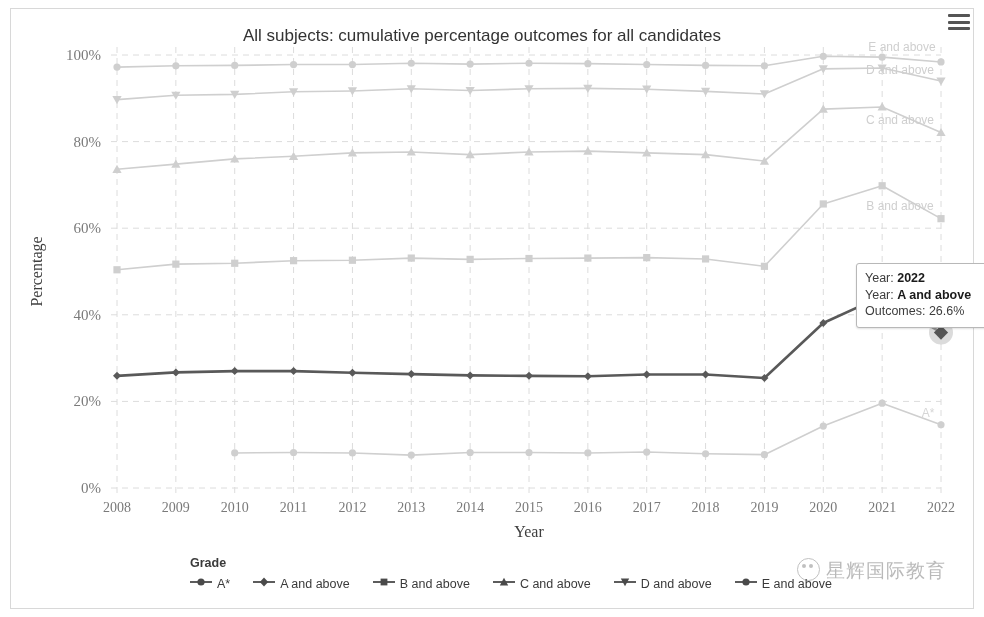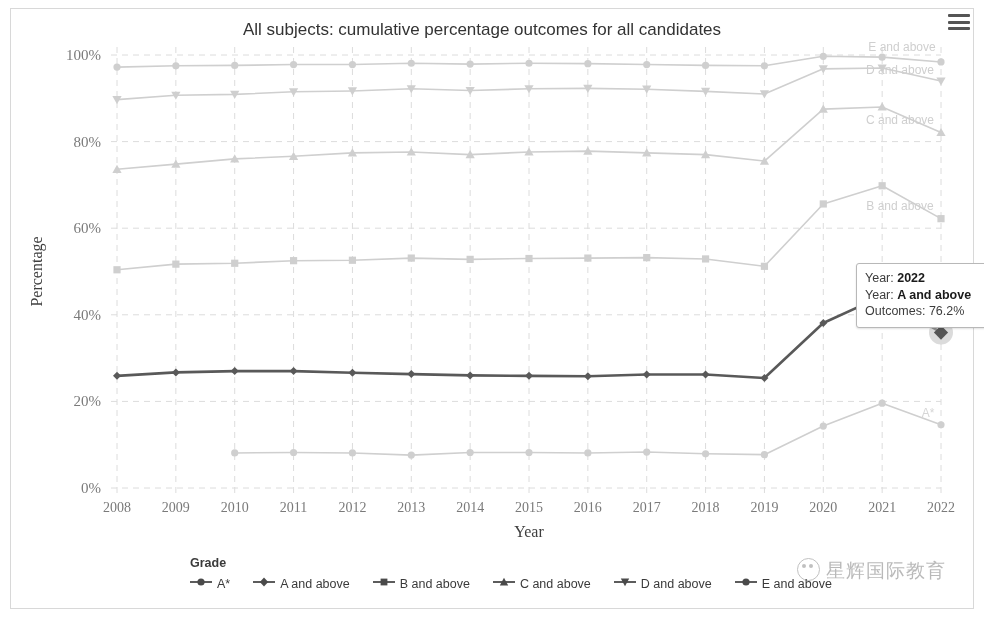--- a/index.html
+++ b/index.html
@@ -24,21 +24,21 @@
     top: 8px;
     width: 964px;
     height: 601px;
     border: 1px solid #d8d8d8;
     box-sizing: border-box;
     background: #ffffff;
   }
   .chart-title {
     position: absolute;
     left: 0;
-    top: 20px;
+    top: 26px;
     width: 964px;
     text-align: center;
     font-size: 17px;
     color: #333333;
     font-family: "Liberation Sans", sans-serif;
   }
   .menu-button {
     position: absolute;
     right: 12px;
     top: 11px;
@@ -310,21 +310,21 @@
     <div class="tooltip-row">
       <span>Year:</span>
       <b>2022</b>
     </div>
     <div class="tooltip-row">
       <span>Year:</span>
       <b>A and above</b>
     </div>
     <div class="tooltip-row">
       <span>Outcomes:</span>
-      <span>76.2%</span>
+      <span>26.6%</span>
     </div>
   </div>
 
   <div class="legend">
     <div class="legend-title">Grade</div>
     <div class="legend-items" id="legend-items">
         <div class="legend-item">
           <span class="legend-glyph"><svg width="22" height="14" viewBox="0 0 22 14">
             <line x1="0" y1="7" x2="22" y2="7" stroke="#4a4a4a" stroke-width="1.8"></line>
               <circle cx="11" cy="7" r="3.6" fill="#4a4a4a"></circle>

